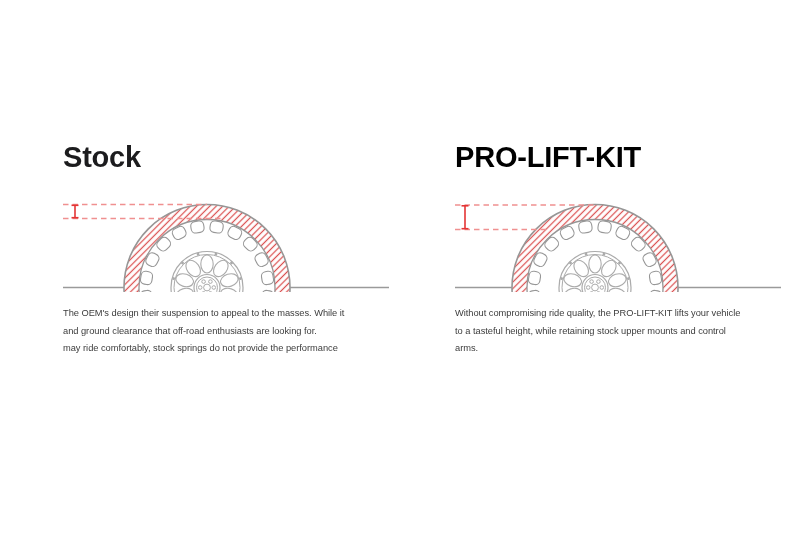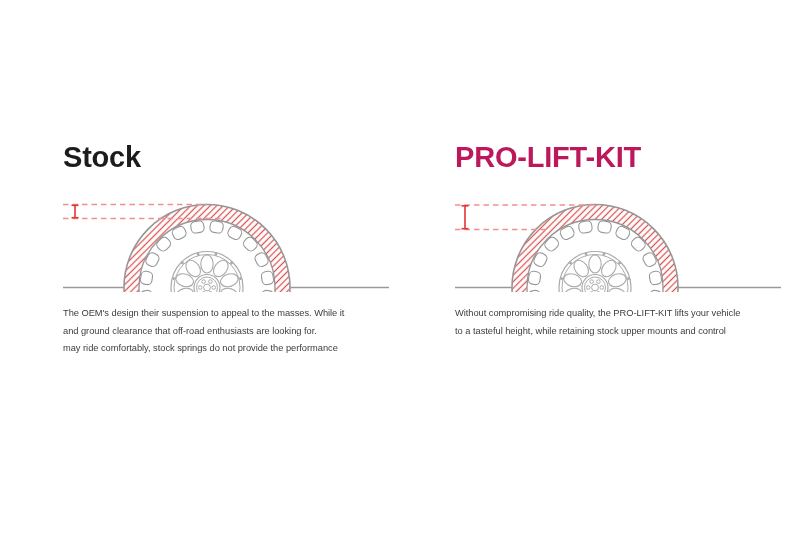--- a/index.html
+++ b/index.html
@@ -100,21 +100,21 @@
         <line x1="230" y1="97.5" x2="329" y2="97.5" stroke="#9a9a9a" stroke-width="1.7"></line>
       </svg>
     <div class="desc" style="color: rgb(60, 60, 60);">
       <div>The OEM's design their suspension to appeal to the masses. While it</div>
       <div>and ground clearance that off-road enthusiasts are looking for.</div>
       <div>may ride comfortably, stock springs do not provide the performance</div>
     </div>
   </section>
 
   <section class="panel panel-right">
-    <h2 class="title" style="color: #be185d;">PRO-LIFT-KIT</h2>
+    <h2 class="title" style="color: #000000;">PRO-LIFT-KIT</h2>
     <svg id="diag-pro-lift-kit" class="diagram" viewBox="0 0 332 106">
         <defs>
           <pattern id="h-diag-pro-lift-kit" width="4.6" height="4.6" patternUnits="userSpaceOnUse" patternTransform="rotate(-45)">
             <line x1="0" y1="2.3" x2="4.6" y2="2.3" stroke="#db5252" stroke-width="1.25"></line>
           </pattern>
           <clipPath id="c-diag-pro-lift-kit">
             <rect x="0" y="0" width="332" height="102"></rect>
           </clipPath>
         </defs>
         <g clip-path="url(#c-diag-pro-lift-kit)">
@@ -179,16 +179,17 @@
         <line x1="3" y1="39.5" x2="96" y2="39.5" stroke="#f09090" stroke-width="1.4" stroke-dasharray="5.5 4"></line>
         <line x1="13" y1="15.7" x2="13" y2="38.8" stroke="#e43434" stroke-width="1.6"></line>
         <line x1="9.5" y1="15.8" x2="16.5" y2="15.8" stroke="#e43434" stroke-width="1.6"></line>
         <line x1="9.5" y1="38.7" x2="16.5" y2="38.7" stroke="#e43434" stroke-width="1.6"></line>
         <line x1="3" y1="97.5" x2="60" y2="97.5" stroke="#9a9a9a" stroke-width="1.7"></line>
         <line x1="226" y1="97.5" x2="329" y2="97.5" stroke="#9a9a9a" stroke-width="1.7"></line>
       </svg>
     <div class="desc" style="color: rgb(60, 60, 60);">
       <div>Without compromising ride quality, the PRO-LIFT-KIT lifts your vehicle</div>
       <div>to a tasteful height, while retaining stock upper mounts and control</div>
+      <div>arms.</div>
     </div>
   </section>
 
 </div>
 
 </body></html>

